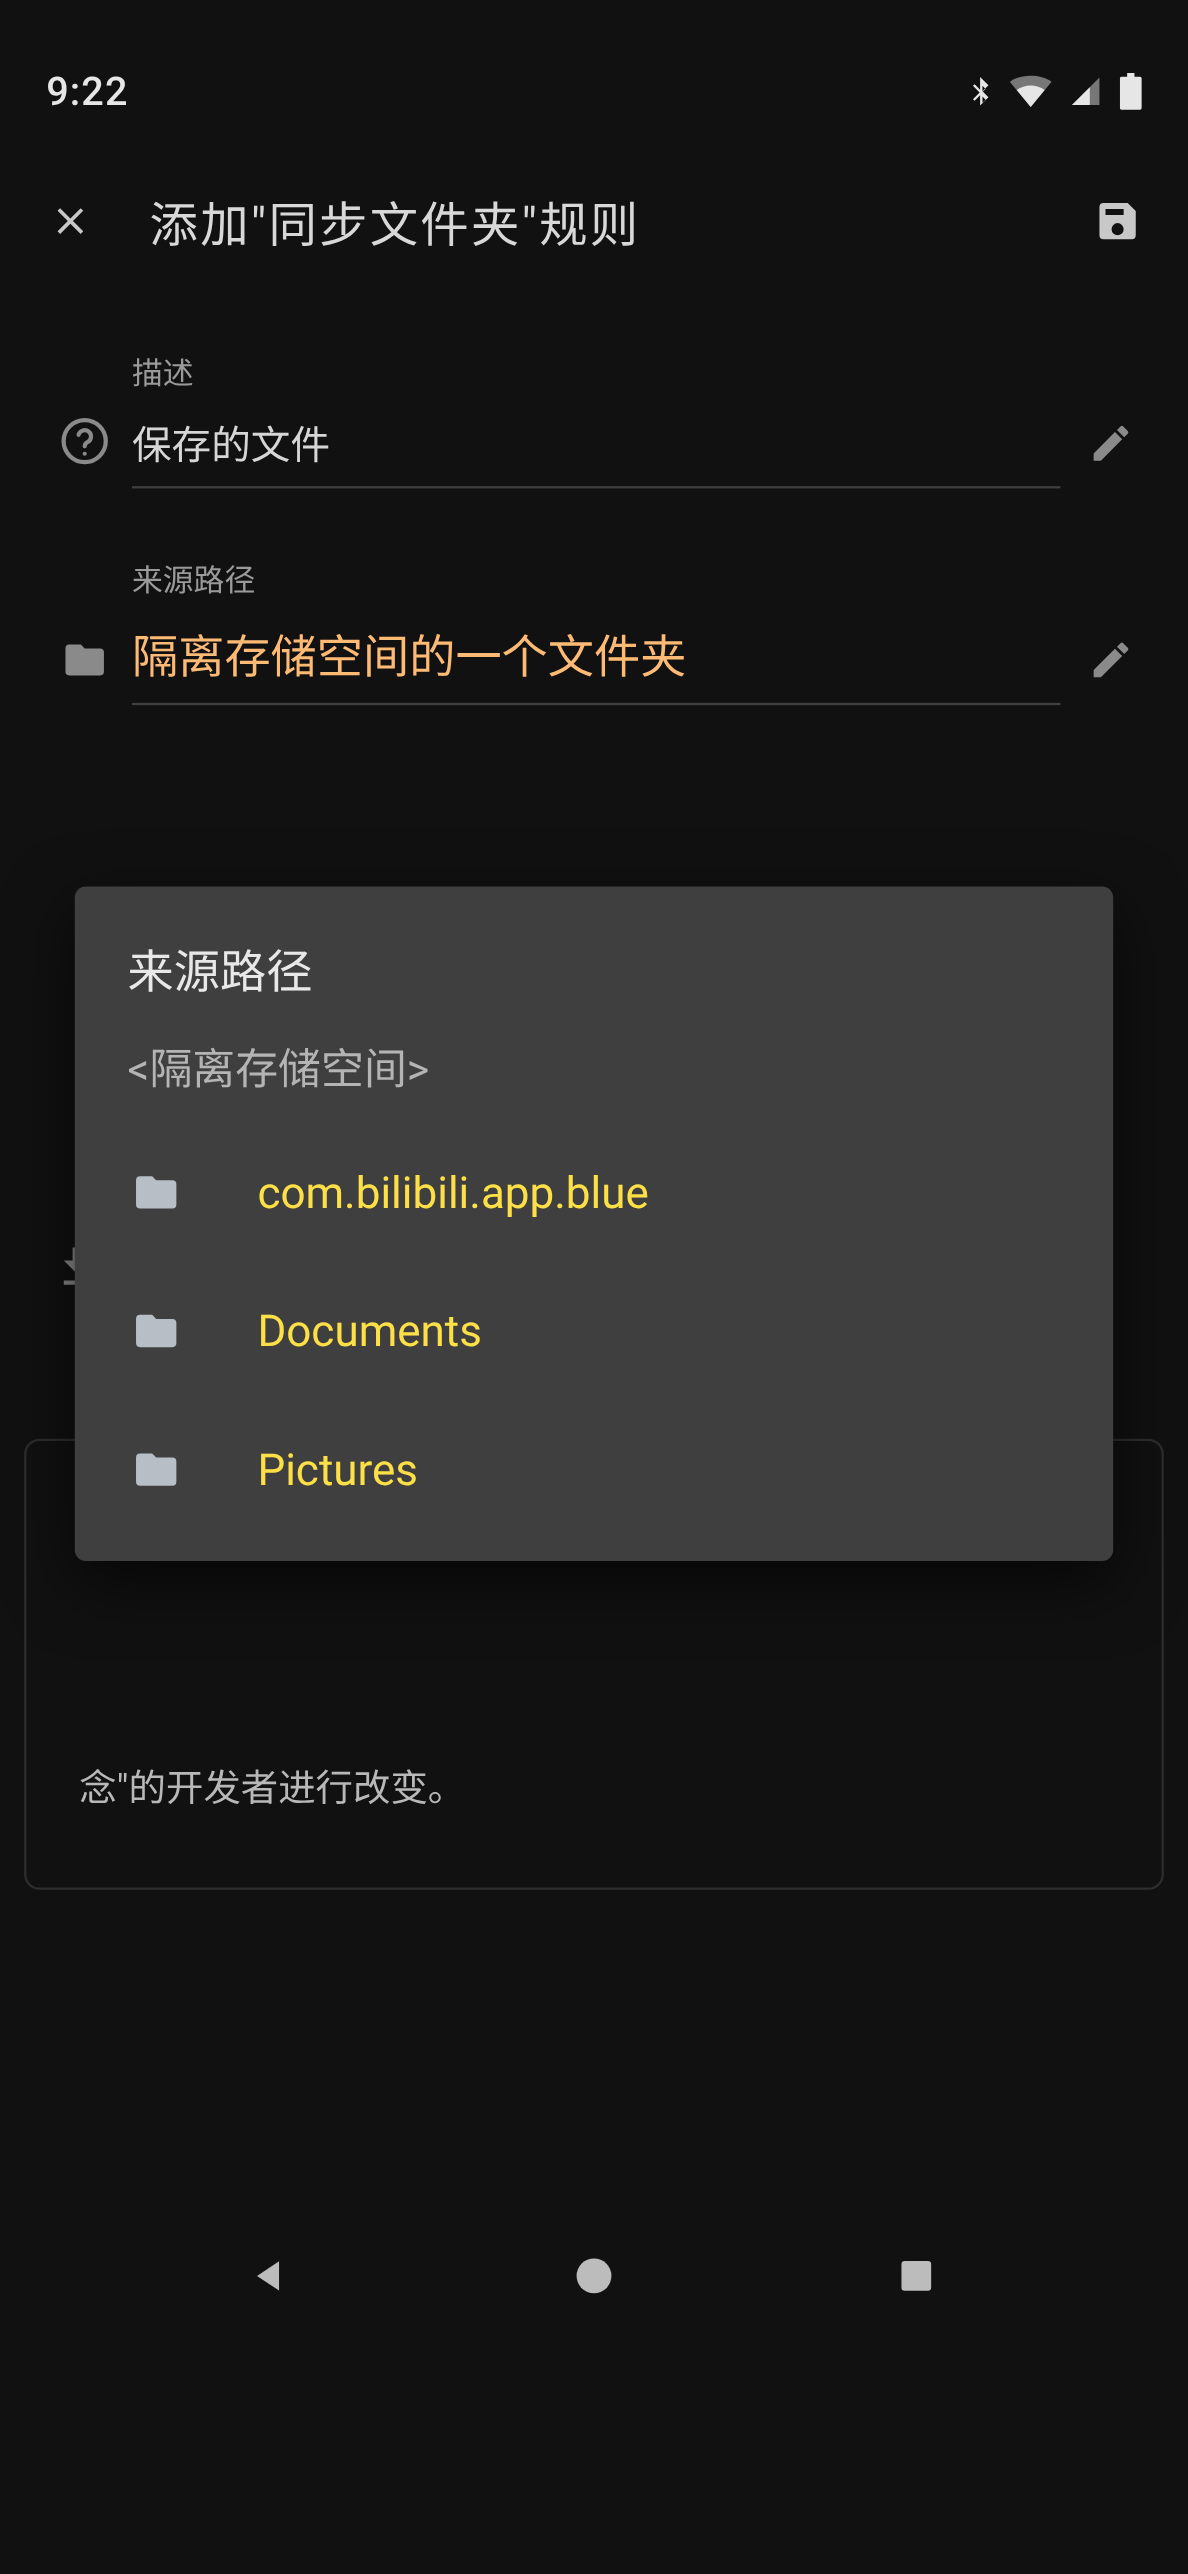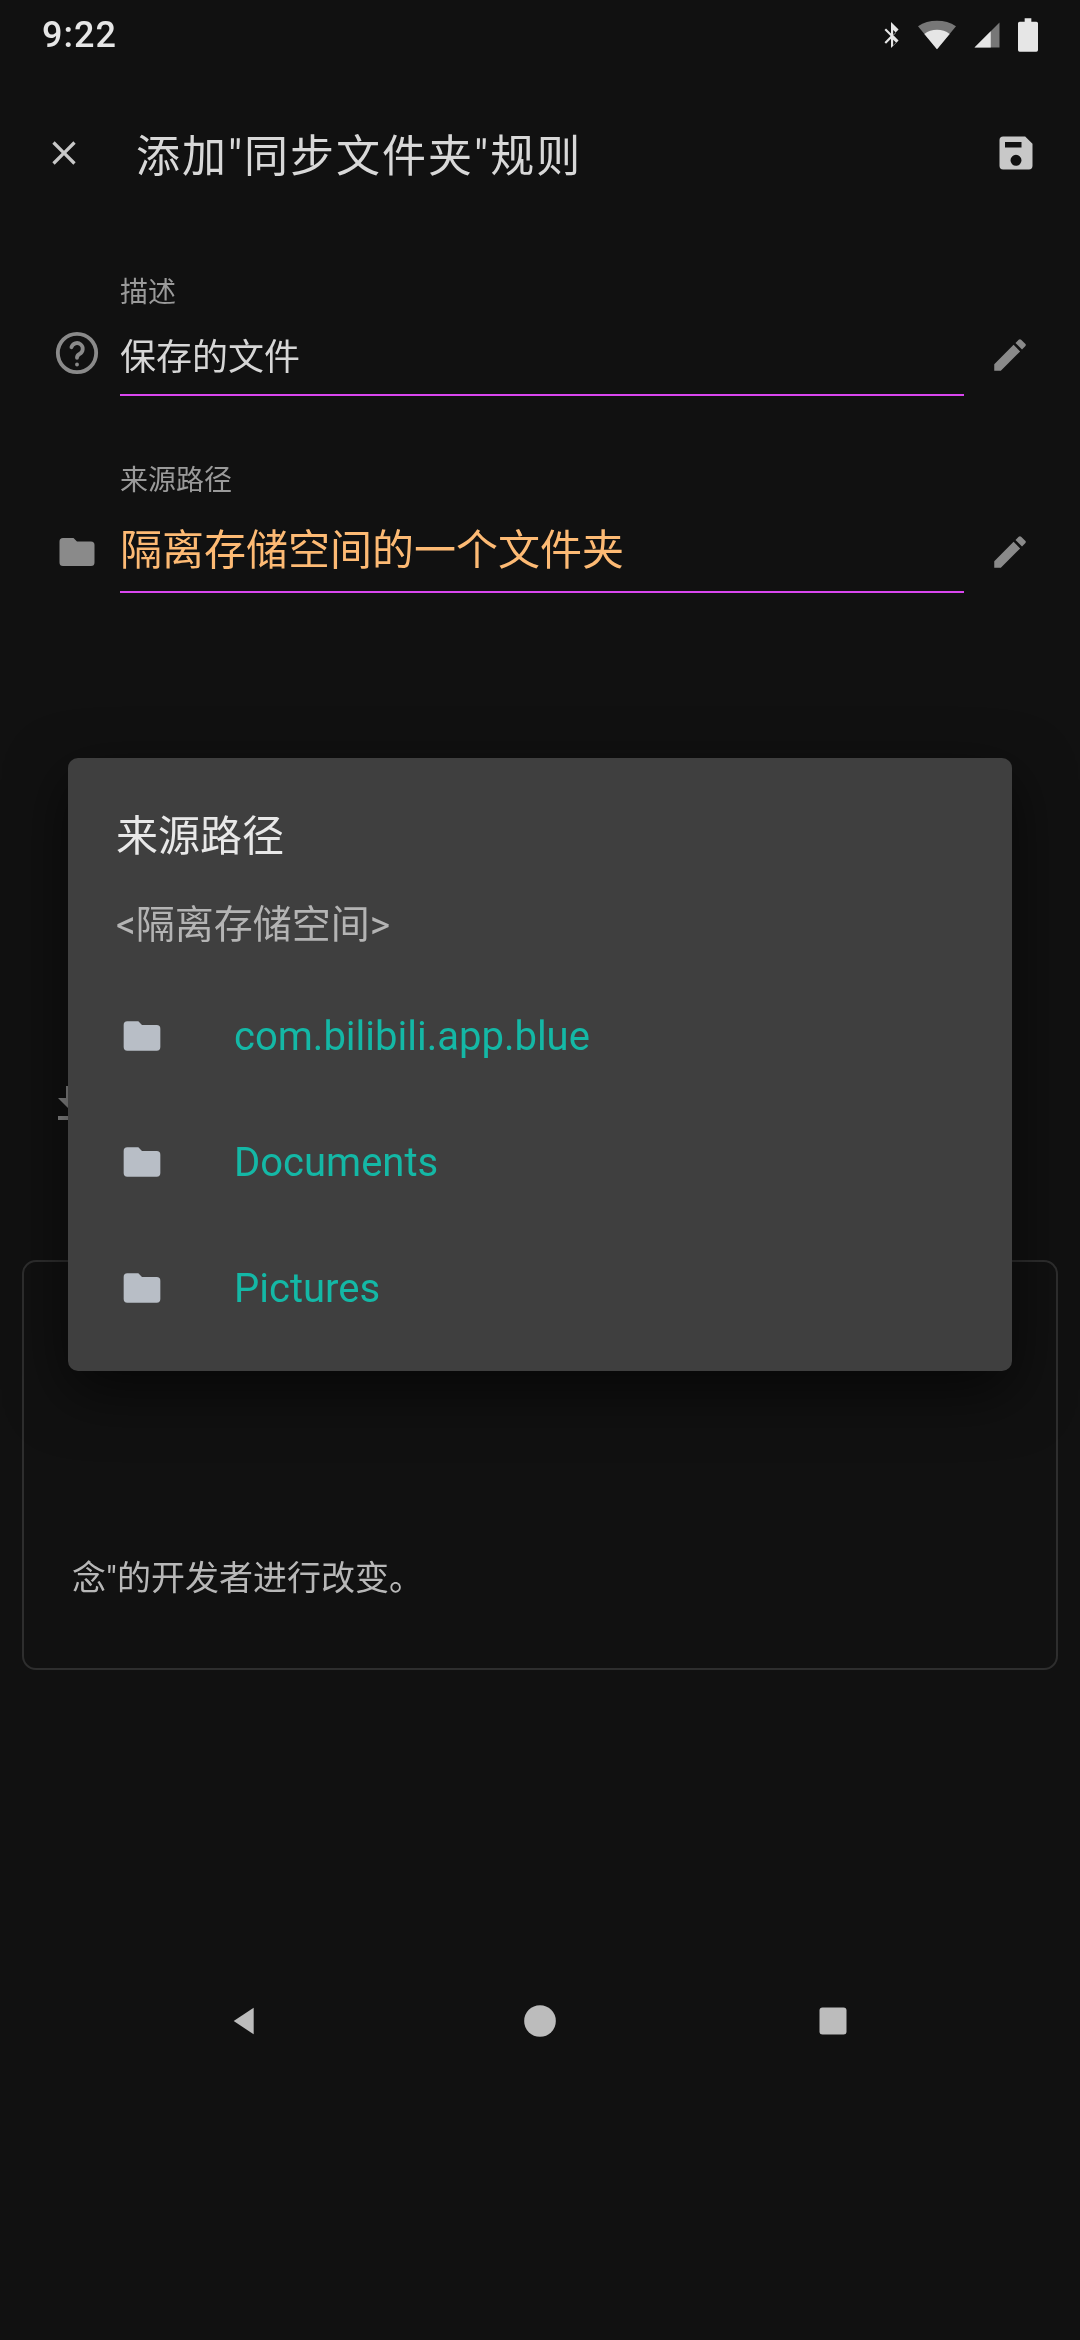--- a/index.html
+++ b/index.html
@@ -1,55 +1,55 @@
 <!DOCTYPE html>
 <html><head>
   <meta charset="utf-8">
   <style>
     * { margin: 0; padding: 0; box-sizing: border-box; }
     html, body { width: 1080px; height: 2340px; background: #111111; font-family: Roboto, "Noto Sans CJK SC", sans-serif; color: #e0e0e0; overflow: hidden; }
-    .root { position: relative; width: 1080px; height: 2086px; }
+    .root { position: relative; width: 1080px; height: 2086px; margin-top: 48px; }
 
     
     .status-bar { position: absolute; top: 0; left: 0; right: 0; height: 70px; display: flex; align-items: center; justify-content: space-between; padding: 0 42px; color: #e6e6e6; }
     .status-time { font-size: 36px; font-weight: 500; letter-spacing: 1px; }
     .status-icons { display: flex; align-items: center; gap: 14px; }
     .status-icons svg { fill: #e6e6e6; }
 
     
     .app-bar { position: absolute; top: 108px; left: 0; right: 0; height: 90px; display: flex; align-items: center; padding: 0 34px 0 34px; }
     .app-bar .close-btn { width: 60px; height: 60px; display: flex; align-items: center; justify-content: center; }
     .app-bar .title { margin-left: 42px; font-size: 44px; color: #d8d8d8; flex: 1; letter-spacing: 2px; }
     .app-bar .save-btn { width: 60px; height: 60px; display: flex; align-items: center; justify-content: center; }
 
     
     .form { position: absolute; top: 270px; left: 0; right: 0; padding: 0 34px; }
     .row { display: flex; align-items: flex-end; margin-bottom: 62px; }
     .row .lead { width: 86px; display: flex; align-items: center; justify-content: center; padding-bottom: 20px; }
-    .row .field { flex: 1; border-bottom: 2px solid #d946ef; padding-bottom: 14px; position: relative; }
+    .row .field { flex: 1; border-bottom: 2px solid #404040; padding-bottom: 14px; position: relative; }
     .row .field .label { font-size: 28px; color: #9a9a9a; margin-bottom: 18px; }
     .row .field .value { font-size: 36px; color: #d6d6d6; min-height: 50px; }
     .row .field .placeholder { font-size: 42px; color: #fdba74; min-height: 50px; }
     .row .trail { width: 72px; display: flex; align-items: center; justify-content: center; padding-bottom: 20px; margin-left: 10px; }
 
     
     .bg-card { position: absolute; left: 22px; right: 22px; top: 1260px; height: 410px; border: 2px solid #2e2e2e; border-radius: 14px; padding: 40px 48px; color: #b8b8b8; font-size: 34px; line-height: 52px; overflow: hidden; }
     .bg-card .hidden-top { visibility: hidden; height: 250px; }
     .bg-card .visible-text { color: #b8b8b8; }
 
     
     .bg-download { position: absolute; left: 48px; top: 1080px; }
 
     
     .dialog { position: absolute; top: 758px; left: 68px; right: 68px; background: #3f3f3f; border-radius: 10px; padding: 44px 0 20px 0; box-shadow: 0 20px 60px rgba(0,0,0,0.6); }
     .dialog .d-title { font-size: 42px; color: #e8e8e8; padding: 0 48px 30px 48px; }
     .dialog .d-sub { font-size: 39px; color: #b4b4b4; padding: 0 26px 24px 48px; }
     .dialog .d-item { display: flex; align-items: center; height: 126px; padding: 0 48px; }
     .dialog .d-item .folder-ic { width: 60px; display: flex; align-items: center; }
-    .dialog .d-item .d-label { margin-left: 58px; font-size: 40px; color: #14b8a6; }
+    .dialog .d-item .d-label { margin-left: 58px; font-size: 40px; color: #fde047; }
     .dialog .d-actions { display: flex; justify-content: flex-end; gap: 66px; padding: 38px 48px 30px 48px; }
     .dialog .d-actions .d-btn { font-size: 36px; color: #9a9a9a; padding: 12px 14px; letter-spacing: 4px; }
 
     
     .nav-bar { position: absolute; bottom: 0; left: 0; right: 0; height: 130px; display: flex; align-items: center; justify-content: space-around; padding: 0 100px; }
     .nav-bar .nav-btn { width: 80px; height: 80px; display: flex; align-items: center; justify-content: center; }
 
     svg { display: block; }
   </style>
 </head>

